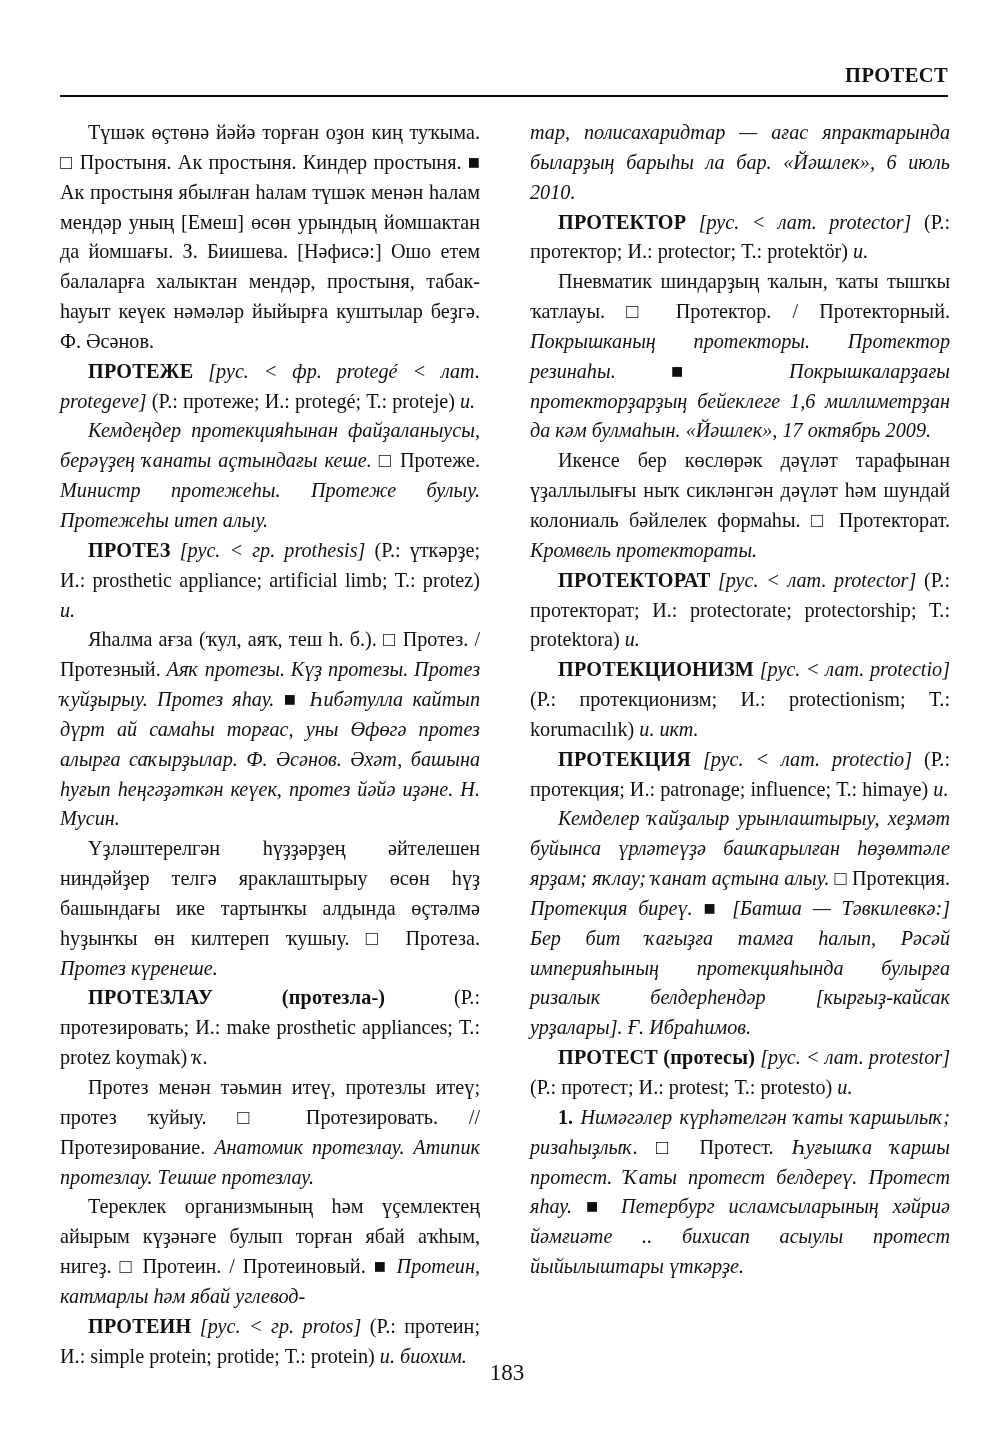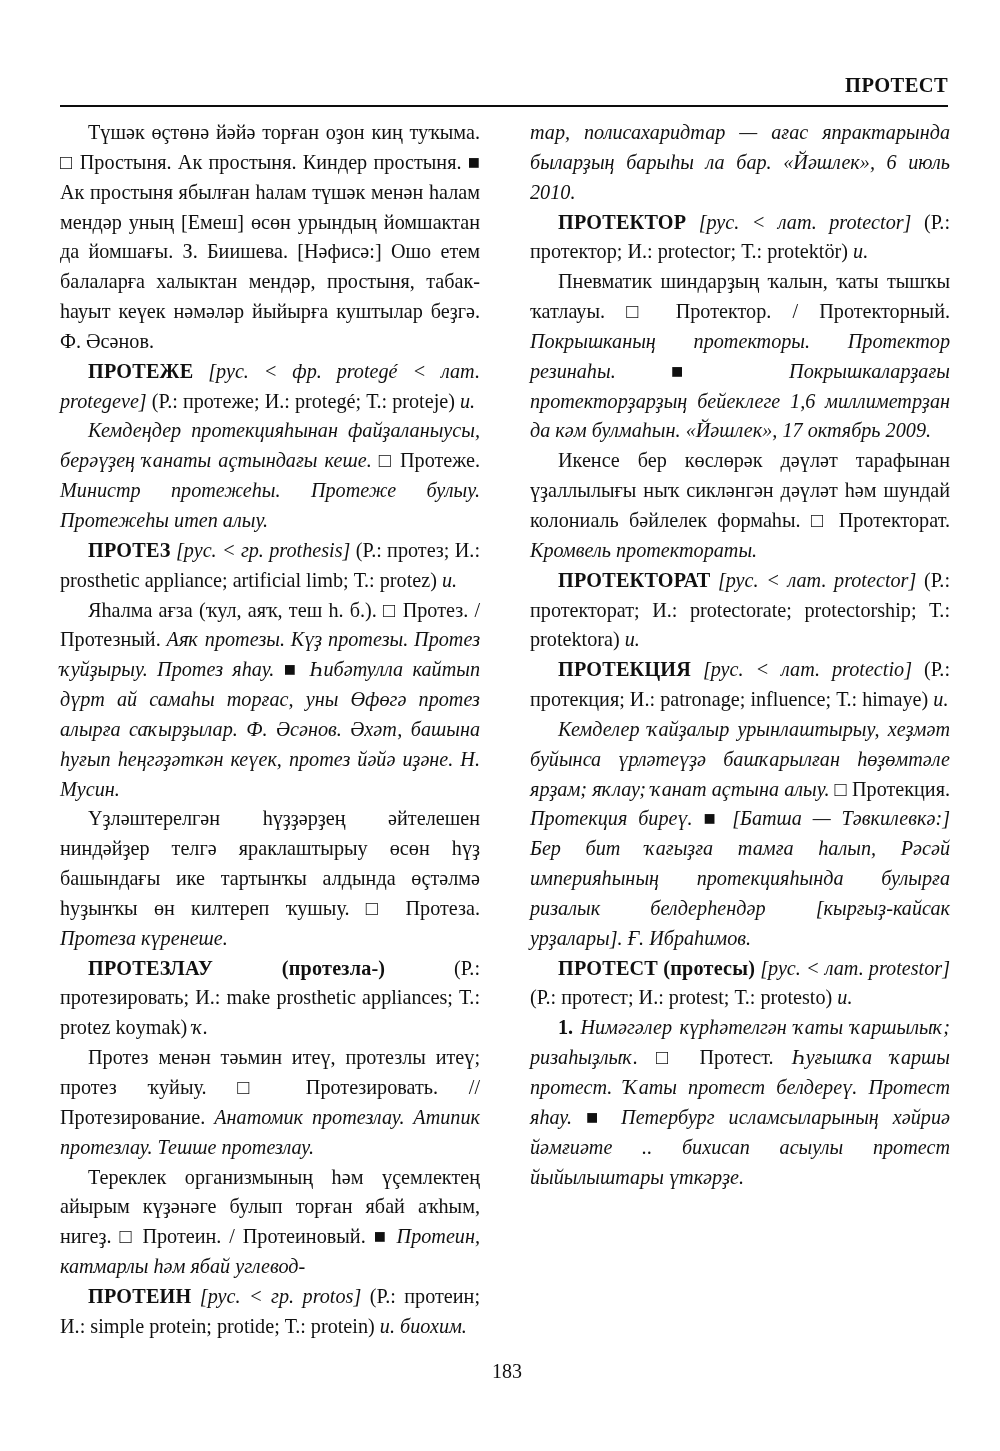--- a/index.html
+++ b/index.html
@@ -20,21 +20,21 @@
     left: 0; top: 0;
     width: 1000px;
     height: 1451px;
     box-sizing: border-box;
   }
   
   .runhead {
     position: absolute;
     left: 60px;
     right: 52px;
-    top: 72px;
+    top: 62px;
     height: 36px;
   }
   .runhead .rh-text {
     position: absolute;
     right: 0;
     top: 0;
     font-weight: bold;
     font-size: 20.5px;
     letter-spacing: 0.4px;
     line-height: 26px;
@@ -90,21 +90,21 @@
   }
   
   .col p { text-align: justify; }
   
   .folio {
     position: absolute;
     left: 14px;
     right: 0;
     top: 1360px;
     text-align: center;
-    font-size: 20px;
+    font-size: 23px;
   }
 </style>
 </head>
 <body>
 
 <div class="page">
 
   <div class="runhead">
     <div class="rh-text">ПРОТЕСТ</div>
     <div class="rh-rule"></div>
@@ -119,30 +119,30 @@
       <p class="ind"><span class="hw">ПРОТЕЖЕ</span>
         <span class="lat">[рус. &lt; фр. protegé &lt; лат. protegeve]</span>
         <span>(Р.: протеже; И.: protegé; Т.: proteje)</span>
         <i>и.</i></p>
       <p class="ind"><i>Кемдеңдер протекцияһынан файҙаланыуcы, берәүҙең ҡанаты аçтындағы кеше.</i>
         <span>□ Протеже.</span>
         <i>Министр протежеһы. Протеже булыу. Протежеһы итеп алыу.</i></p>
 
       <p class="ind"><span class="hw">ПРОТЕЗ</span>
         <span class="lat">[рус. &lt; гр. prothesis]</span>
-        <span>(Р.: протез; И.: prosthetic appliance; artificial limb; Т.: protez)</span>
+        <span>(Р.: үткәрҙе; И.: prosthetic appliance; artificial limb; Т.: protez)</span>
         <i>и.</i></p>
       <p class="ind"><span>Яһалма ағза (ҡул, аяҡ, теш h. б.).</span>
         <span>□ Протез. / Протезный.</span>
         <i>Аяҡ протезы. Күҙ протезы. Протез ҡуйҙырыу. Протез яһау.</i>
         <i>■ Һибәтулла кайтып дүрт ай самаһы торғас, уны Өфөгә протез алырға саҡырҙылар. Ф. Әсәнов. Әхәт, башына һуғып һеңгәҙәткән кеүек, протез йәйә иҙәне. Н. Мусин.</i></p>
 
       <p class="ind"><span>Үҙләштерелгән һүҙҙәрҙең әйтелешен ниндәйҙер телгә яраклаштырыу өсөн һүҙ башындағы ике тартынҡы алдында өçтәлмә һуҙынҡы өн килтереп ҡушыу.</span>
         <span>□ Протеза.</span>
-        <i>Протеза күренеше.</i></p>
+        <i>Протез күренеше.</i></p>
 
       <p class="ind"><span class="hw">ПРОТЕЗЛАУ (протезла-)</span>
         <span>(Р.: протезировать; И.: make prosthetic appliances; Т.: protez koymak)</span>
         <i>ҡ.</i></p>
       <p class="ind"><span>Протез менән тәьмин итеү, протезлы итеү; протез ҡуйыу.</span>
         <span>□ Протезировать. // Протезирование.</span>
         <i>Анатомик протезлау. Атипик протезлау. Тешше протезлау.</i></p>
 
       <p class="ind"><span>Тереклек организмының һәм үçемлектең айырым күҙәнәге булып торған ябай аҡһым, нигеҙ.</span>
         <span>□ Протеин. / Протеиновый.</span>
@@ -168,20 +168,24 @@
         <i>■ Покрышкаларҙағы протекторҙарҙың бейеклеге 1,6 миллиметрҙан да кәм булмаһын. «Йәшлек», 17 октябрь 2009.</i></p>
 
       <p class="ind"><span>Икенсе бер көслөрәк дәүләт тарафынан үҙаллылығы ныҡ сикләнгән дәүләт һәм шундай колониаль бәйлелек формаһы.</span>
         <span>□ Протекторат.</span>
         <i>Кромвель протектораты.</i></p>
       <p class="ind"><span class="hw">ПРОТЕКТОРАТ</span>
         <span class="lat">[рус. &lt; лат. protector]</span>
         <span>(Р.: протекторат; И.: protectorate; protectorship; Т.: protektora)</span>
         <i>и.</i></p>
 
+      <p class="ind"><span class="hw">ПРОТЕКЦИОНИЗМ</span>
+        <span class="lat">[рус. &lt; лат. protectio]</span>
+        <span>(Р.: протекционизм; И.: protectionism; Т.: korumacılık)</span>
+        <i>и. икт.</i></p>
 
       <p class="ind"><span class="hw">ПРОТЕКЦИЯ</span>
         <span class="lat">[рус. &lt; лат. protectio]</span>
         <span>(Р.: протекция; И.: patronage; influence; Т.: himaye)</span>
         <i>и.</i></p>
       <p class="ind"><i>Кемделер ҡайҙалыр урынлаштырыу, хеҙмәт буйынса үрләтеүҙә башҡарылған һөҙөмтәле ярҙам; яҡлау; ҡанат аçтына алыу.</i>
         <span>□ Протекция.</span>
         <i>Протекция биреү.</i>
         <i>■ [Батша — Тәвкилевкә:] Бер бит ҡағыҙға тамға һалып, Рәсәй империяһының протекцияһында булырға ризалык белдерһендәр [кырғыҙ-кайсак урҙалары]. Ғ. Ибраһимов.</i></p>
 

